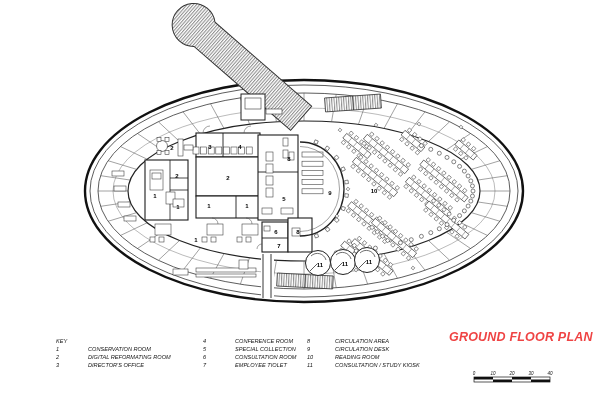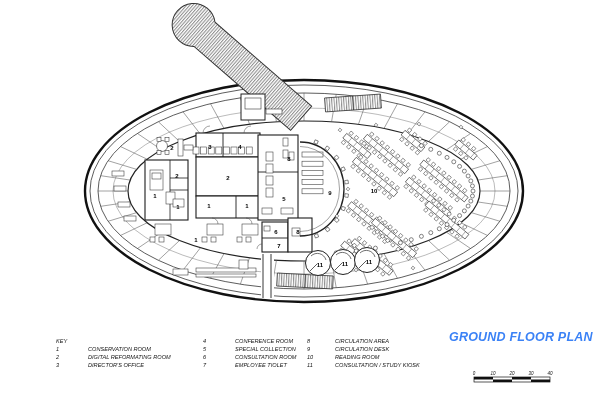--- a/index.html
+++ b/index.html
@@ -1,20 +1,20 @@
 <!DOCTYPE html>
 <html><head>
 <meta charset="utf-8">
 <style>
   html,body{margin:0;padding:0;background:#fff;}
   .stage{position:relative;width:610px;height:406px;background:#fff;overflow:hidden;
          font-family:"Liberation Sans",sans-serif;}
   .stage svg{position:absolute;left:0;top:0;}
   #title{position:absolute;left:449px;top:330px;font-style:italic;font-weight:bold;
-         font-size:12.5px;color:#3b82f6;letter-spacing:.2px;white-space:nowrap;}
+         font-size:12.5px;color:#ef4444;letter-spacing:.2px;white-space:nowrap;}
   #key{position:absolute;inset:0;pointer-events:none;}
   .kcol{position:absolute;top:338px;white-space:nowrap;}
   .krow{height:7.9px;line-height:7.9px;font-style:italic;font-size:5.6px;color:#151515;}
   .knum{display:inline-block;}
   .rlabel{font-family:"Liberation Sans",sans-serif;font-weight:bold;font-size:6px;fill:#000;}
   .slabel{font-family:"Liberation Sans",sans-serif;font-style:italic;font-size:4.5px;fill:#111;}
 </style>
 </head>
 <body>
 

